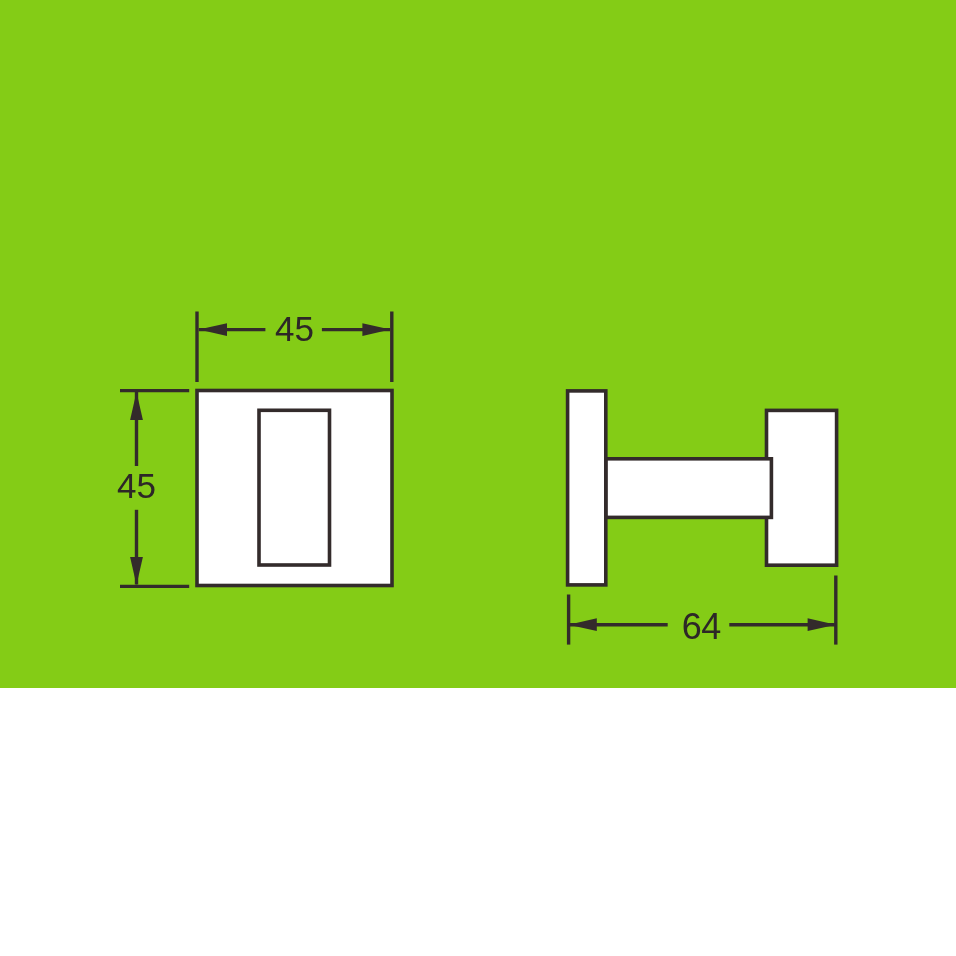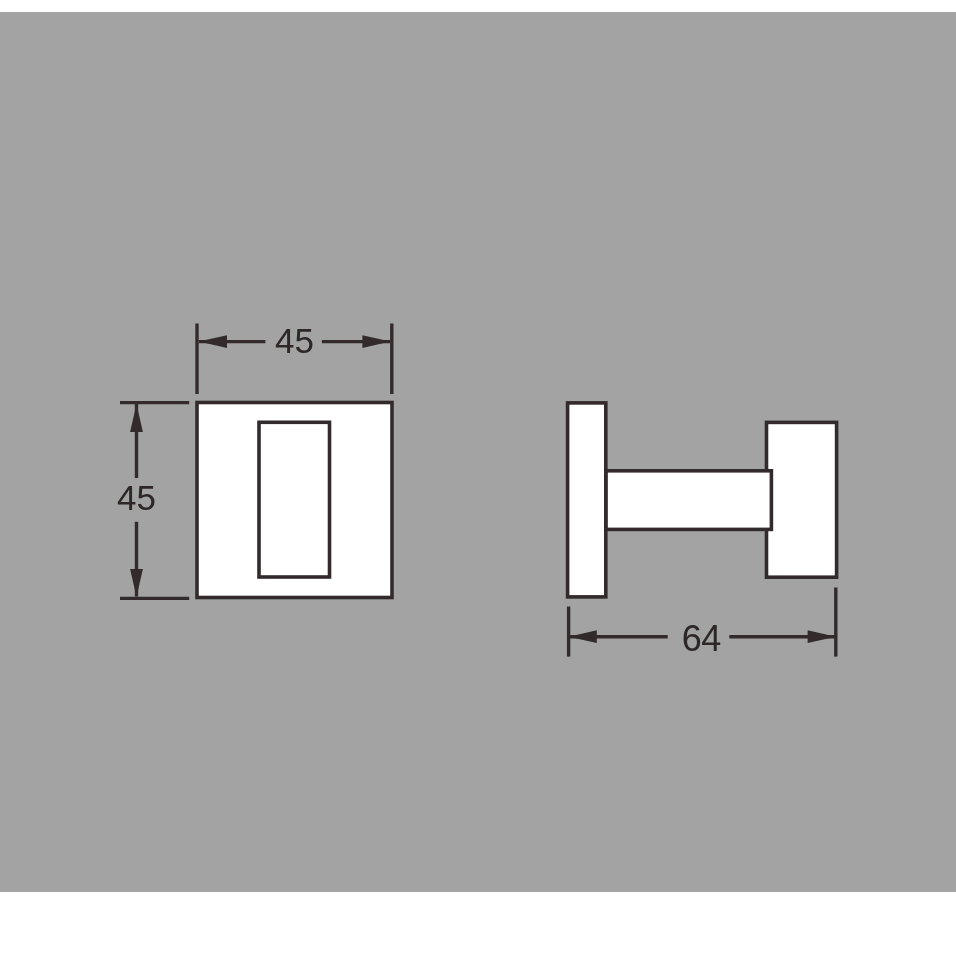--- a/index.html
+++ b/index.html
@@ -1,16 +1,16 @@
 <!DOCTYPE html>
 <html><head>
 <meta charset="utf-8">
 <style>
   html,body{margin:0;padding:0;background:#ffffff;}
-  .page{width:956px;height:880px;position:relative;background:#a3a3a3;overflow:hidden;margin-top:12px;}
+  .page{width:956px;height:688px;position:relative;background:#84cc16;overflow:hidden;}
   svg text{font-family:"Liberation Sans", sans-serif;fill:#2d2727;}
 </style>
 </head>
 <body>
 <div class="page">
 <svg width="956" height="956" viewBox="0 0 956 956" xmlns="http://www.w3.org/2000/svg">
   <g stroke="#332b2b" stroke-width="3.6" fill="none">
 
     <rect x="197" y="390.5" width="195" height="195" fill="#ffffff"></rect>
 

